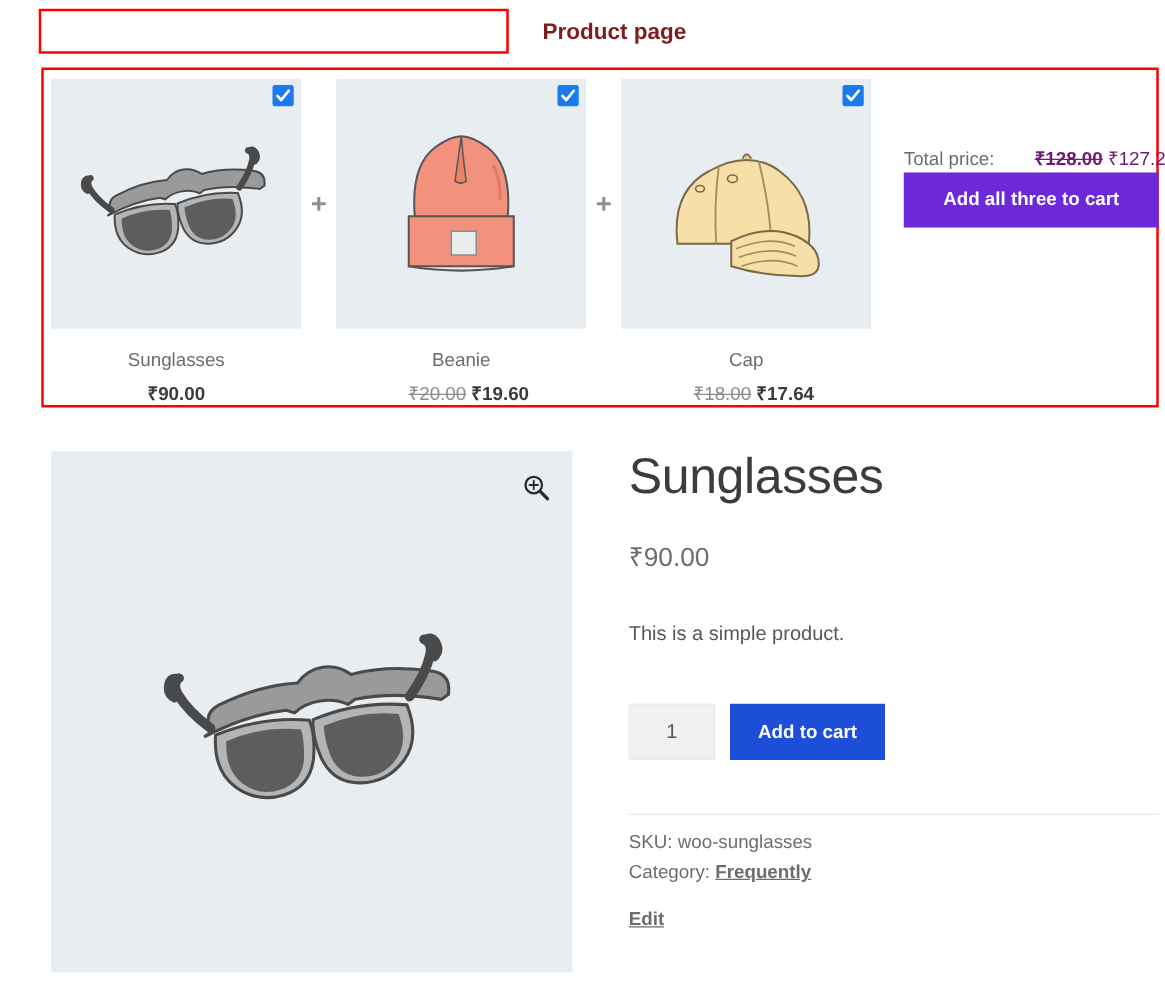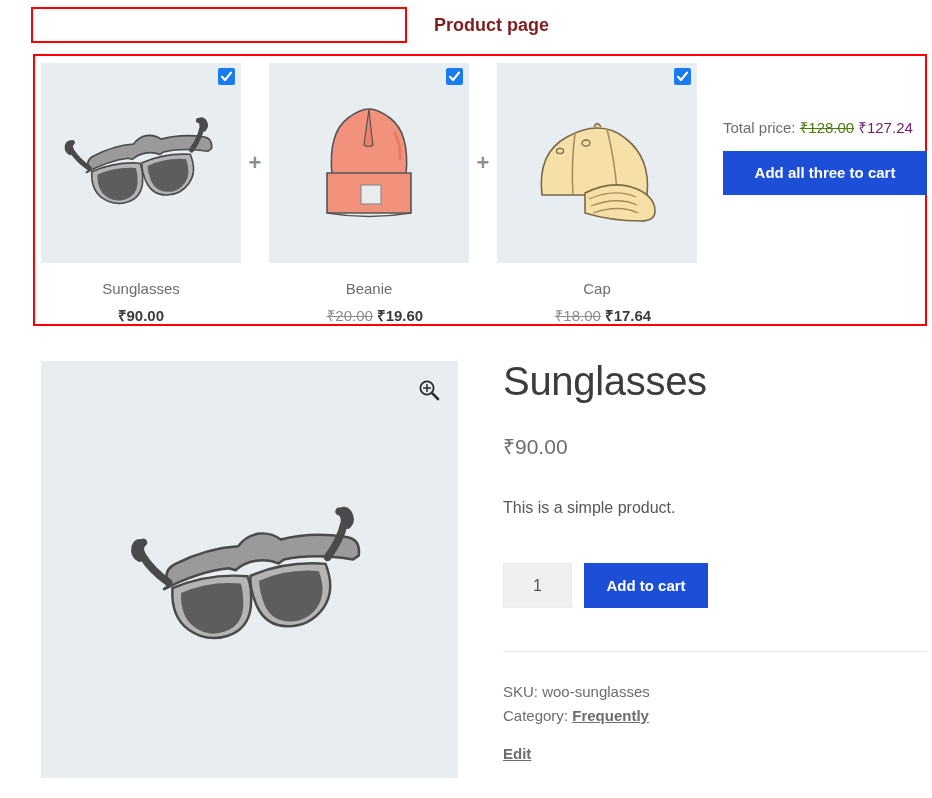--- a/index.html
+++ b/index.html
@@ -103,28 +103,27 @@
     position: absolute;
     left: 682px; top: 55px;
     width: 205px;
   }
   .total-price {
     font-size: 15px;
     color: #6d6d6d;
     line-height: 20px;
     white-space: nowrap;
   }
-  .total-price del { text-decoration: line-through; color:#4d7c0f; font-weight:400;}
+  .total-price del { text-decoration: line-through; color:#701a75; font-weight:700;margin-left:28px;}
   .total-price ins { text-decoration: none; color:#701a75; }
   .btn-dark {
     display: block;
-    margin-top: 13px;
     width: 204px;
     height: 44px;
-    background: #1d4ed8;
+    background: #6d28d9;
     color: #ffffff;
     border: none;
     font-size: 15px;
     font-weight: 700;
     font-family: "Liberation Sans", sans-serif;
     cursor: pointer;
     text-align: center;
     line-height: 44px;
     padding: 0;
   }
@@ -195,21 +194,21 @@
     font-family: "Liberation Sans", sans-serif;
     cursor: pointer;
     padding: 0;
   }
   .meta-divider {
     margin-top: 43px;
     border-top: 1px solid #e6e6e6;
     width: 424px;
   }
   .meta {
-    margin-top: 28px;
+    margin-top: 10px;
     font-size: 15px;
     color: #6d6d6d;
     line-height: 24px;
   }
   .meta a {
     color: #6d6d6d;
     text-decoration: underline;
     font-weight: 700;
   }
   .edit-link {

